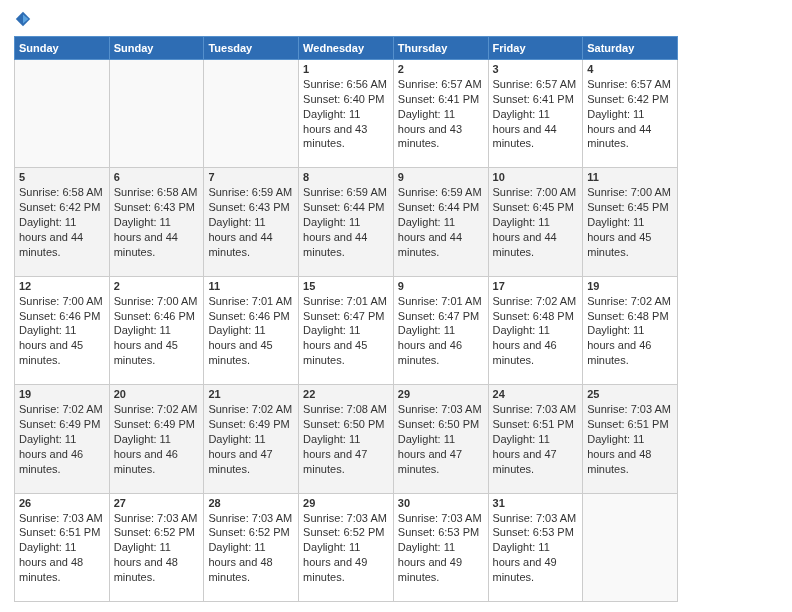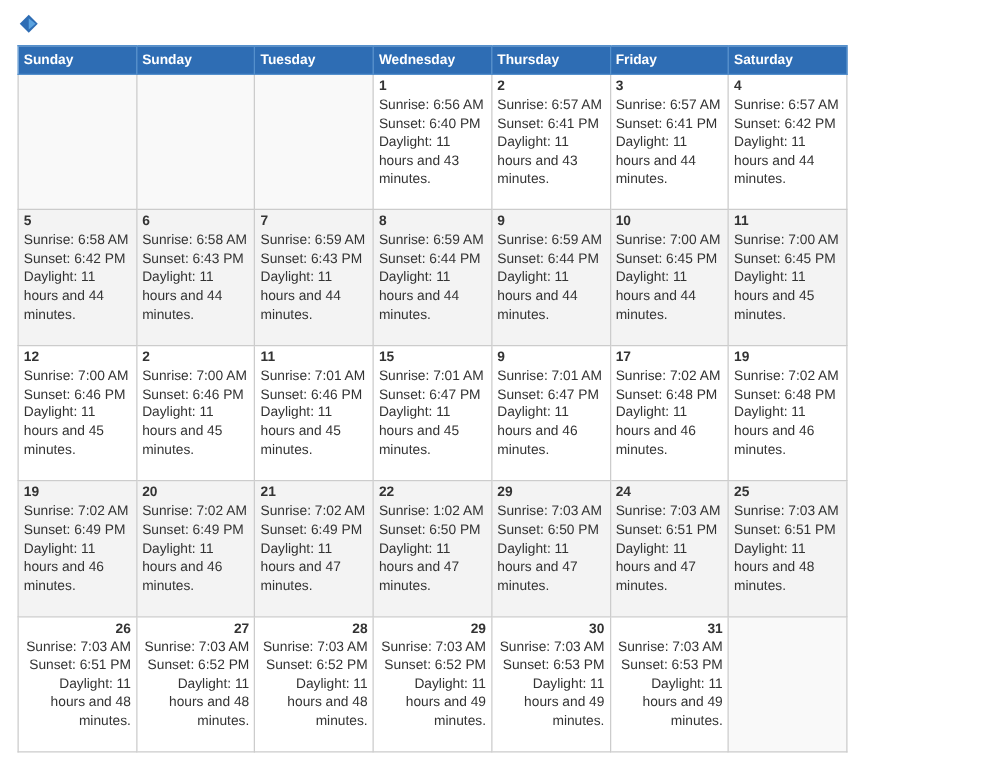--- a/index.html
+++ b/index.html
@@ -73,21 +73,20 @@
     .calendar td {
       border: 1px solid #ccc;
       vertical-align: top;
       padding: 3px 4px;
       font-size: 9.5px;
       color: #333;
       height: 85px;
     }
     .calendar tr:last-child td {
       height: 75px;
-      text-align: right;
     }
     .day-num {
       font-size: 11px;
       font-weight: bold;
       display: block;
       margin-bottom: 2px;
     }
     .day-info {
       font-size: 11px;
       line-height: 1.35;
@@ -265,21 +264,21 @@
 Daylight: 11 hours and 46 minutes.</div>
           </td>
           <td>
             <span class="day-num">21</span>
             <div class="day-info">Sunrise: 7:02 AM
 Sunset: 6:49 PM
 Daylight: 11 hours and 47 minutes.</div>
           </td>
           <td>
             <span class="day-num">22</span>
-            <div class="day-info">Sunrise: 1:02 AM
+            <div class="day-info">Sunrise: 7:08 AM
 Sunset: 6:50 PM
 Daylight: 11 hours and 47 minutes.</div>
           </td>
           <td>
             <span class="day-num">29</span>
             <div class="day-info">Sunrise: 7:03 AM
 Sunset: 6:50 PM
 Daylight: 11 hours and 47 minutes.</div>
           </td>
           <td>

